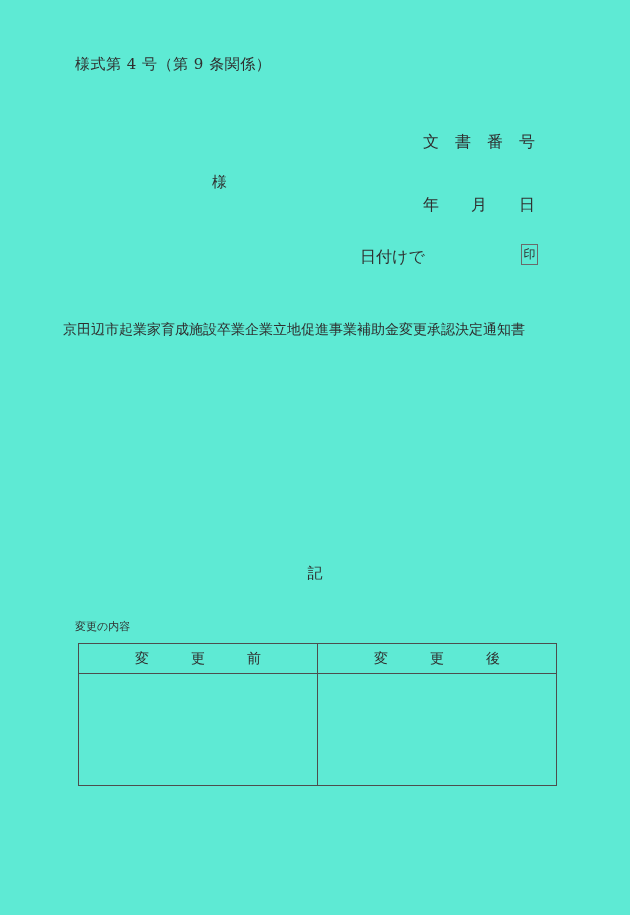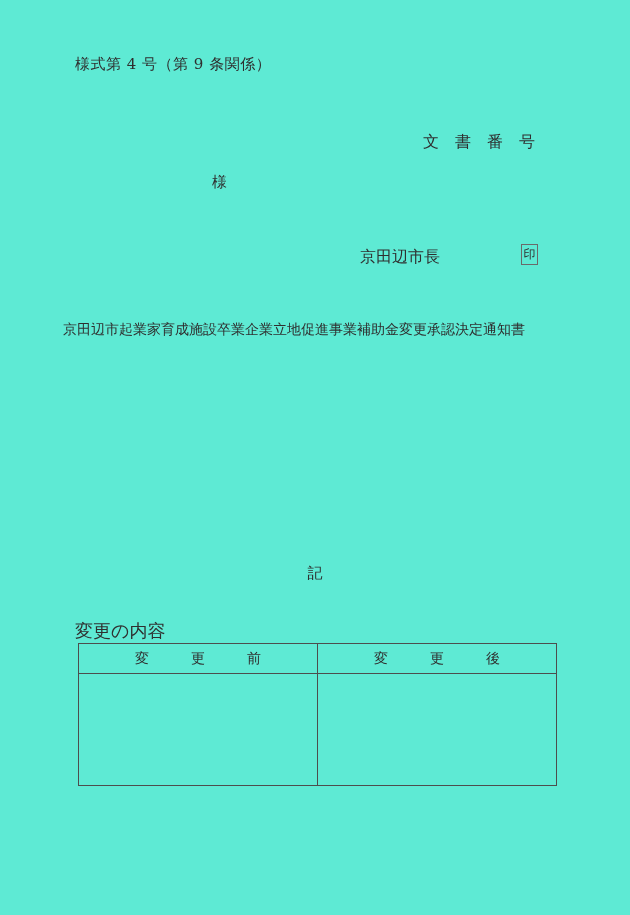--- a/index.html
+++ b/index.html
@@ -65,21 +65,21 @@
   }
 
   .record-marker {
     left: 0; top: 564px; width: 630px;
     text-align: center;
     font-size: 15px;
   }
 
   .section-label {
     left: 75px; top: 619px;
-    font-size: 18px;
+    font-size: 11px;
   }
 
   .change-table {
     left: 78px; top: 643px;
     width: 479px;
     border-collapse: collapse;
     table-layout: fixed;
     font-size: 14px;
     color: #2f2f2f;
   }
@@ -102,25 +102,26 @@
 </style>
 </head>
 <body>
 
 <div class="page">
 
   <div class="abs form-number">様式第 4 号（第 9 条関係）</div>
 
   <div class="abs letterhead">
     <div>文　書　番　号</div>
+    <div>年　　月　　日</div>
   </div>
 
   <div class="abs recipient">様</div>
 
-  <div class="abs sender">京田辺市長</div>
+  <div class="abs sender">日付けで</div>
 
   <div class="abs seal-box">
     <span>印</span>
   </div>
 
   <div class="abs doc-title">京田辺市起業家育成施設卒業企業立地促進事業補助金変更承認決定通知書</div>
 
 
   <div class="abs record-marker">記</div>
 

